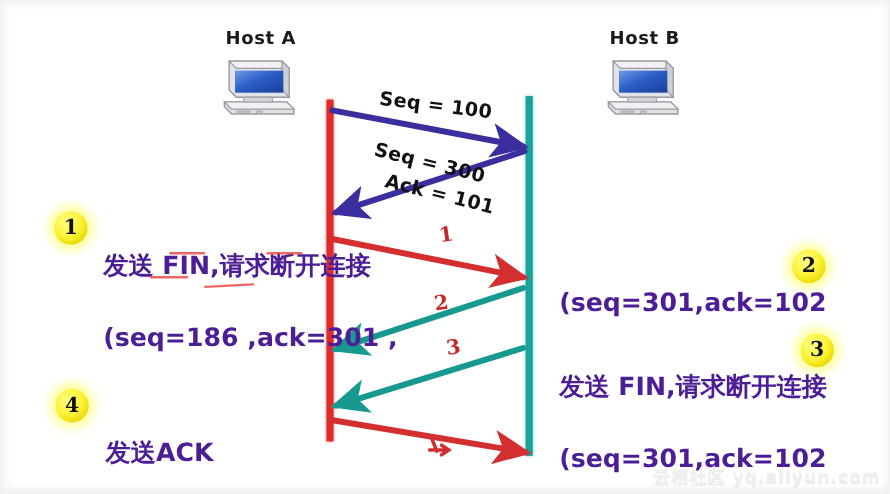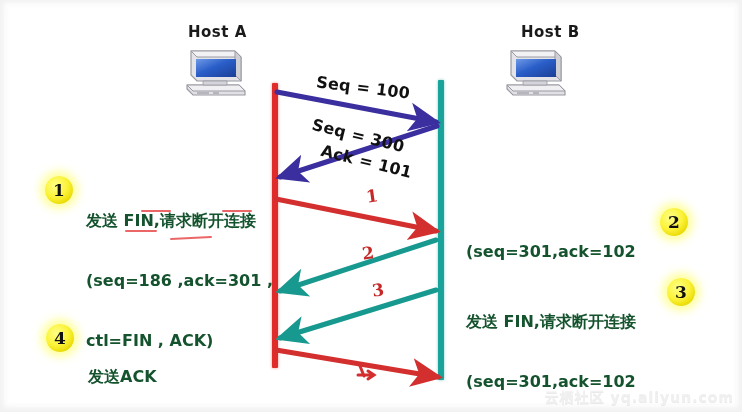--- a/index.html
+++ b/index.html
@@ -80,23 +80,23 @@
     font-size: 17px;
     display: flex;
     align-items: center;
     justify-content: center;
     font-family: "DejaVu Serif", "Liberation Serif", serif;
   }
 
   .note {
     position: absolute;
     font-weight: bold;
-    font-size: 16px;
+    font-size: 21px;
     line-height: 20px;
-    color: #14532d;
+    color: #4c1d95;
     white-space: pre;
     letter-spacing: 0px;
   }
   .note .row { display:block; }
 
   .underline {
     position: absolute;
     height: 2px;
     background: #e74c4c;
     border-radius: 2px;
@@ -152,21 +152,21 @@
       <path d="M4 37 L56 37 L62 43 L62 47 L10 47 L4 41 Z" fill="#e0e0e5" stroke="#9a9aa2" stroke-width="1.2"></path>
       <path d="M4 37 L56 37 L62 43 L10 43 Z" fill="#f0f0f3" stroke="#9a9aa2" stroke-width="1"></path>
       <rect x="14" y="44" width="12" height="2" fill="#b5b5bd"></rect>
       <rect x="30" y="44" width="6" height="2" fill="#b5b5bd"></rect>
       <path d="M20 33 L44 33 L44 37 L20 37 Z" fill="#d4d4da" stroke="#9a9aa2" stroke-width=".8"></path>
     </svg>
   </div>
 
   <div class="timeline red" style="left:272px; top:83px; height:285px;"></div>
 
-  <div class="host-label" style="left:521px; top:23px;">Host B</div>
+  <div class="host-label" style="left:508px; top:23px;">Host B</div>
 
   <div class="pc-icon" style="left:503px; top:48px;">
     <svg width="66" height="50" viewBox="0 0 66 50">
       <path d="M8 3 L52 3 L58 9 L58 33 L14 33 L8 27 Z" fill="#e3e3e8" stroke="#9a9aa2" stroke-width="1.2"></path>
       <path d="M8 3 L52 3 L58 9 L14 9 Z" fill="#f2f2f5" stroke="#9a9aa2" stroke-width="1"></path>
       <path d="M52 3 L58 9 L58 33 L52 27 Z" fill="#cfcfd6" stroke="#9a9aa2" stroke-width="1"></path>
       <rect x="13" y="11" width="40" height="18" fill="#2a5ec8"></rect>
       <path d="M13 11 L53 11 L53 29 L13 29 Z" fill="url(#gradB)"></path>
       <defs>
         <linearGradient id="gradB" x1="0" y1="0" x2="1" y2="1">
@@ -219,21 +219,20 @@
 
   <div class="msg-text" style="left:316px; top:78px; transform:rotate(7deg); font-size:16px;">Seq = 100</div>
 
   <div class="msg-text" style="left:311px; top:126px; transform:rotate(14deg); font-size:16px;">Seq = 300</div>
   <div class="msg-text" style="left:320px; top:152px; transform:rotate(14deg); font-size:16px;">Ack = 101</div>
 
   <div class="badge" style="left:45px; top:176px;">1</div>
   <div class="note" style="left:86px; top:171px;">
     <span class="row">发送 FIN,请求断开连接</span>
     <span class="row">(seq=186 ,ack=301 ,</span>
-    <span class="row">ctl=FIN , ACK)</span>
   </div>
   <div class="underline" style="left:141px; top:210px; width:30px;"></div>
   <div class="underline" style="left:222px; top:210px; width:30px;"></div>
   <div class="underline" style="left:125px; top:230px; width:32px;"></div>
   <div class="underline" style="left:170px; top:237px; width:42px; transform:rotate(-3deg);"></div>
 
   <div class="badge" style="left:660px; top:208px;">2</div>
   <div class="note" style="left:466px; top:202px;">
     <span class="row">(seq=301,ack=102</span>
   </div>

